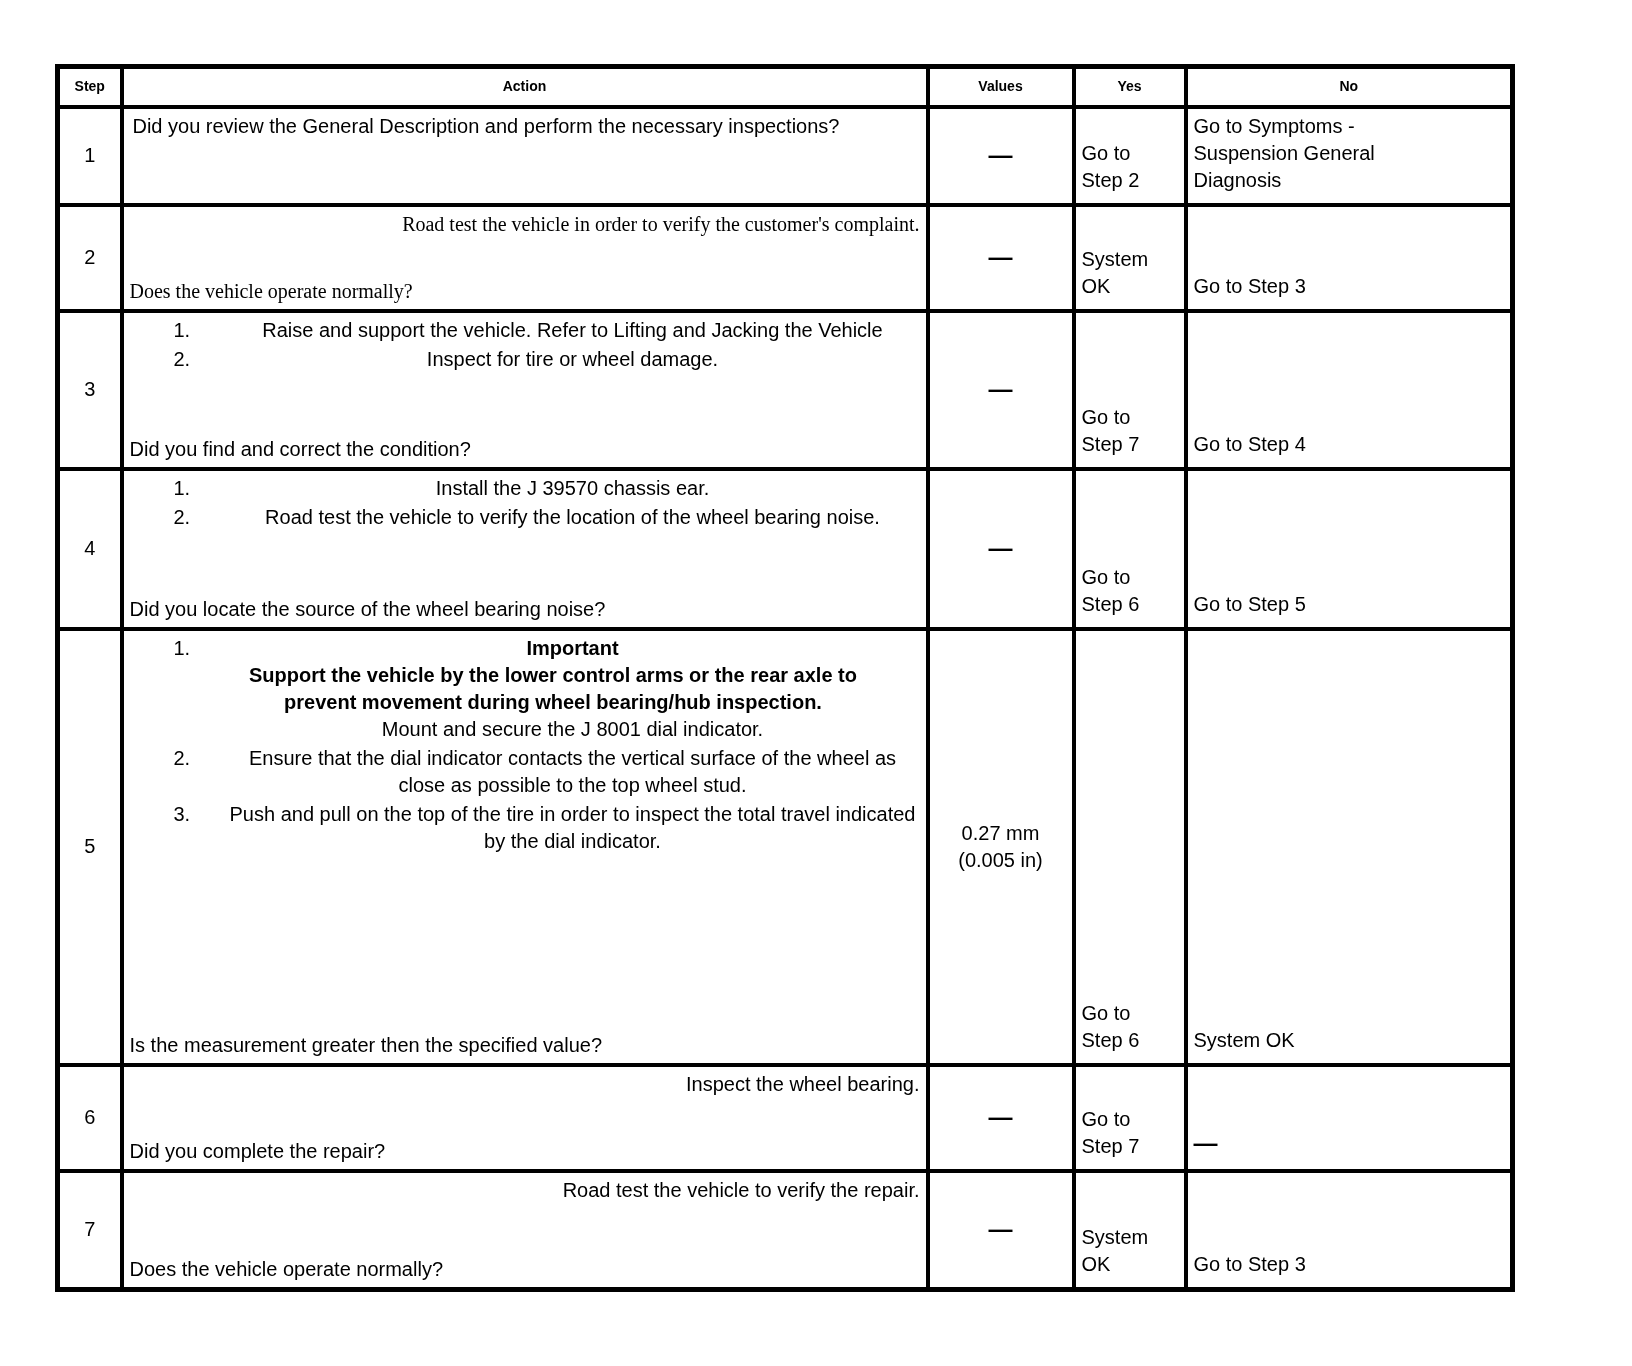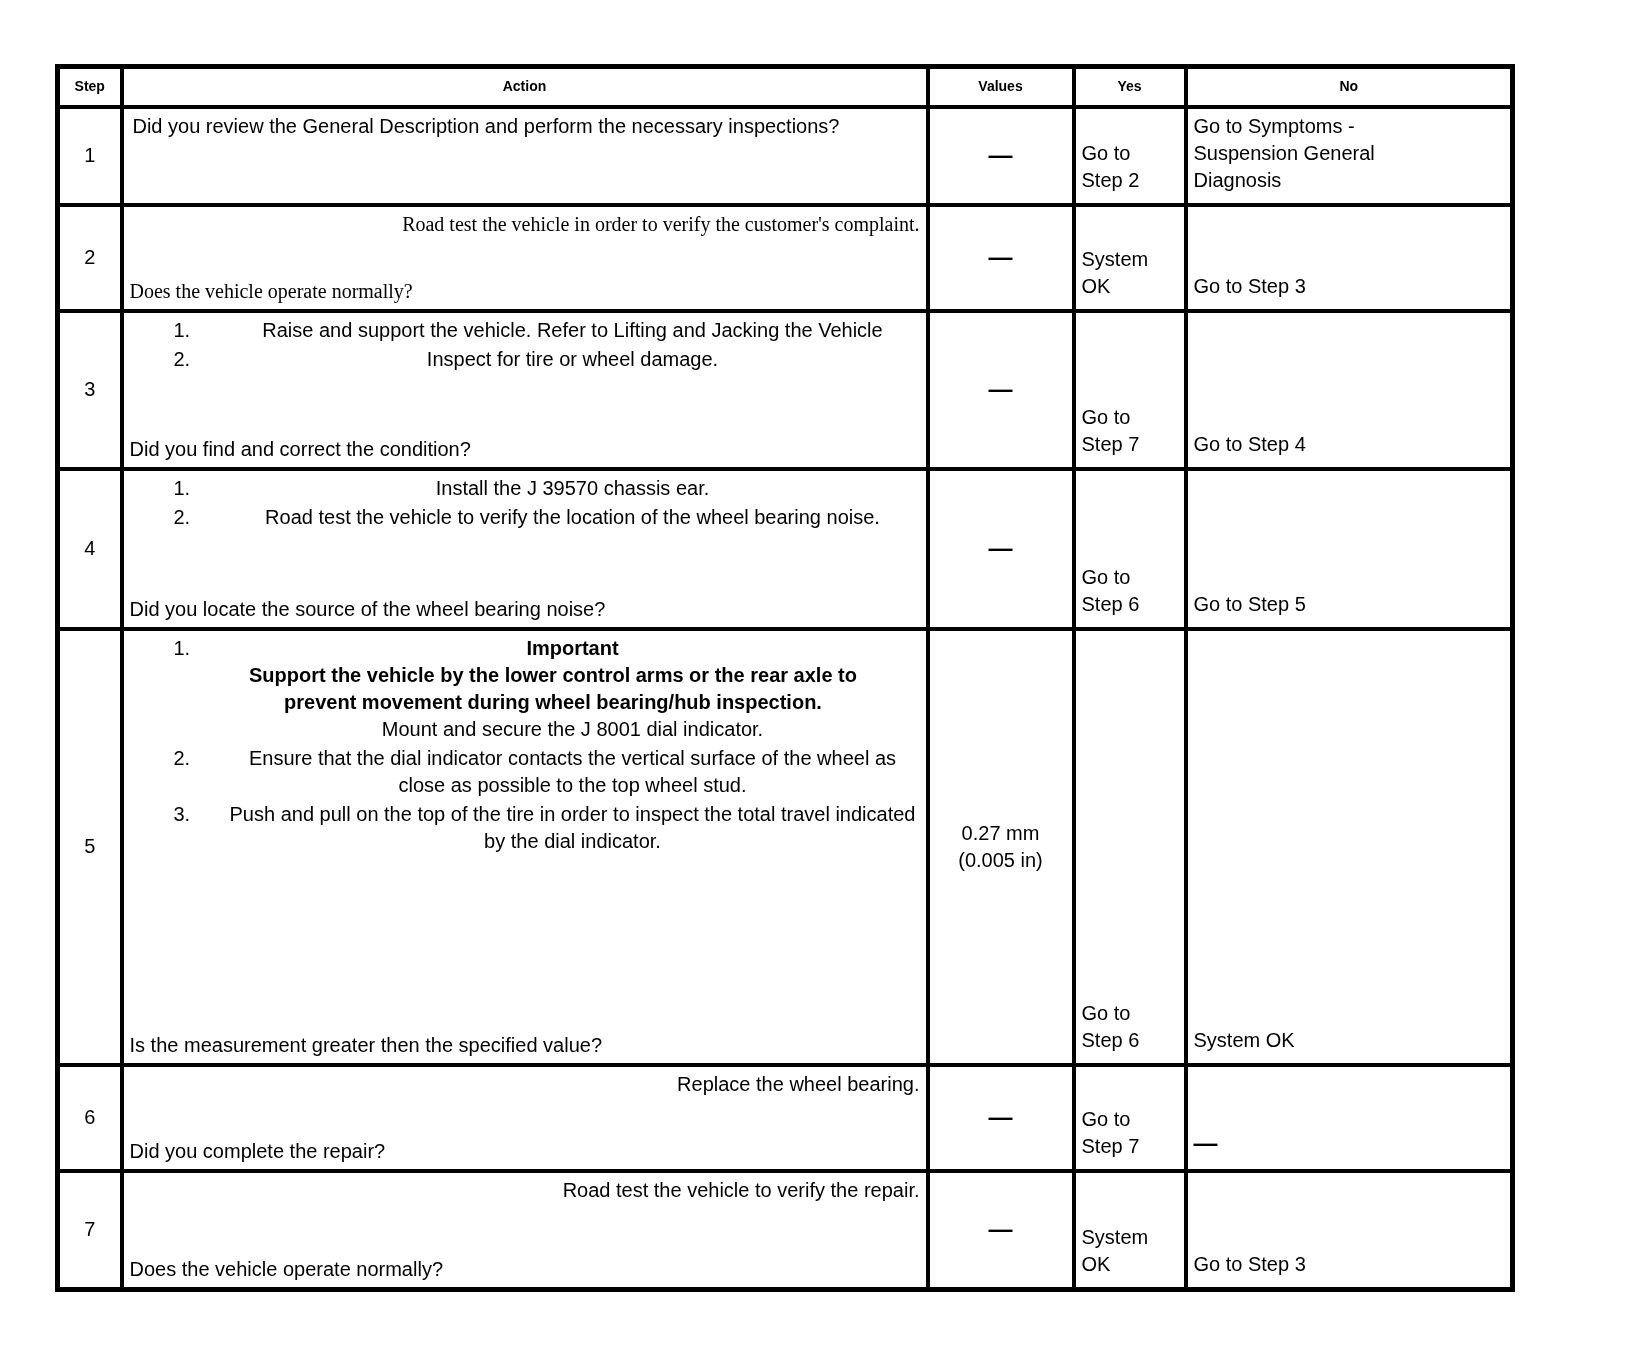--- a/index.html
+++ b/index.html
@@ -201,21 +201,21 @@
       </td>
       <td class="values"><span>0.27 mm (0.005 in)</span></td>
       <td class="yes"><span class="narrow-yes">Go to Step 6</span></td>
       <td class="no"><span>System OK</span></td>
     </tr>
 
     <tr>
       <td class="step">6</td>
       <td class="action">
         <div class="cellflex h6">
-          <div class="para">Replace the wheel bearing.</div>
+          <div class="para">Inspect the wheel bearing.</div>
           <div class="question">Did you complete the repair?</div>
         </div>
       </td>
       <td class="values"><span class="dash">—</span></td>
       <td class="yes"><span class="narrow-yes">Go to Step 7</span></td>
       <td class="no"><span class="dash">—</span></td>
     </tr>
 
     <tr>
       <td class="step">7</td>

